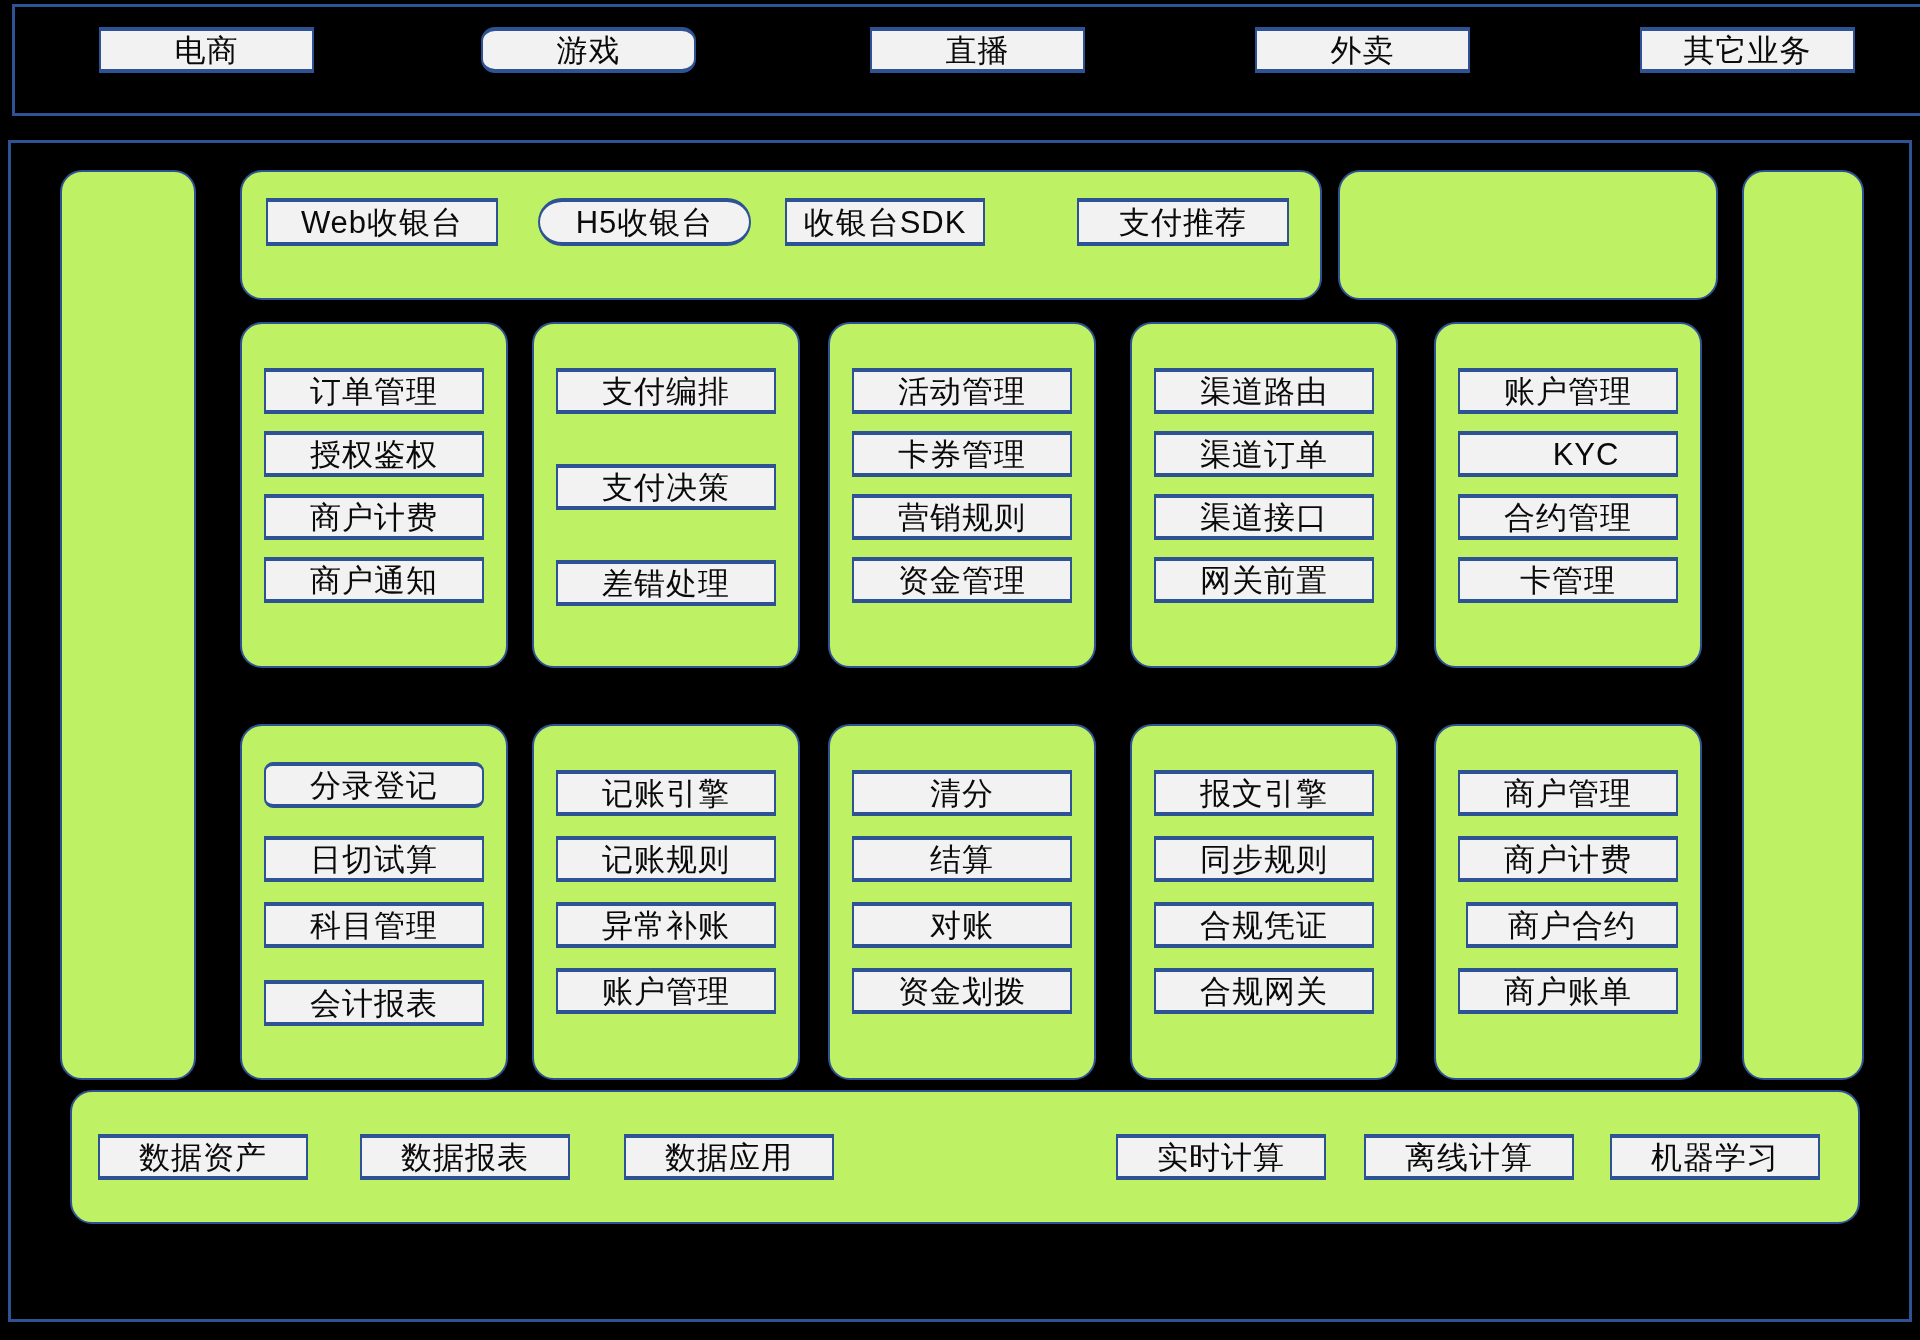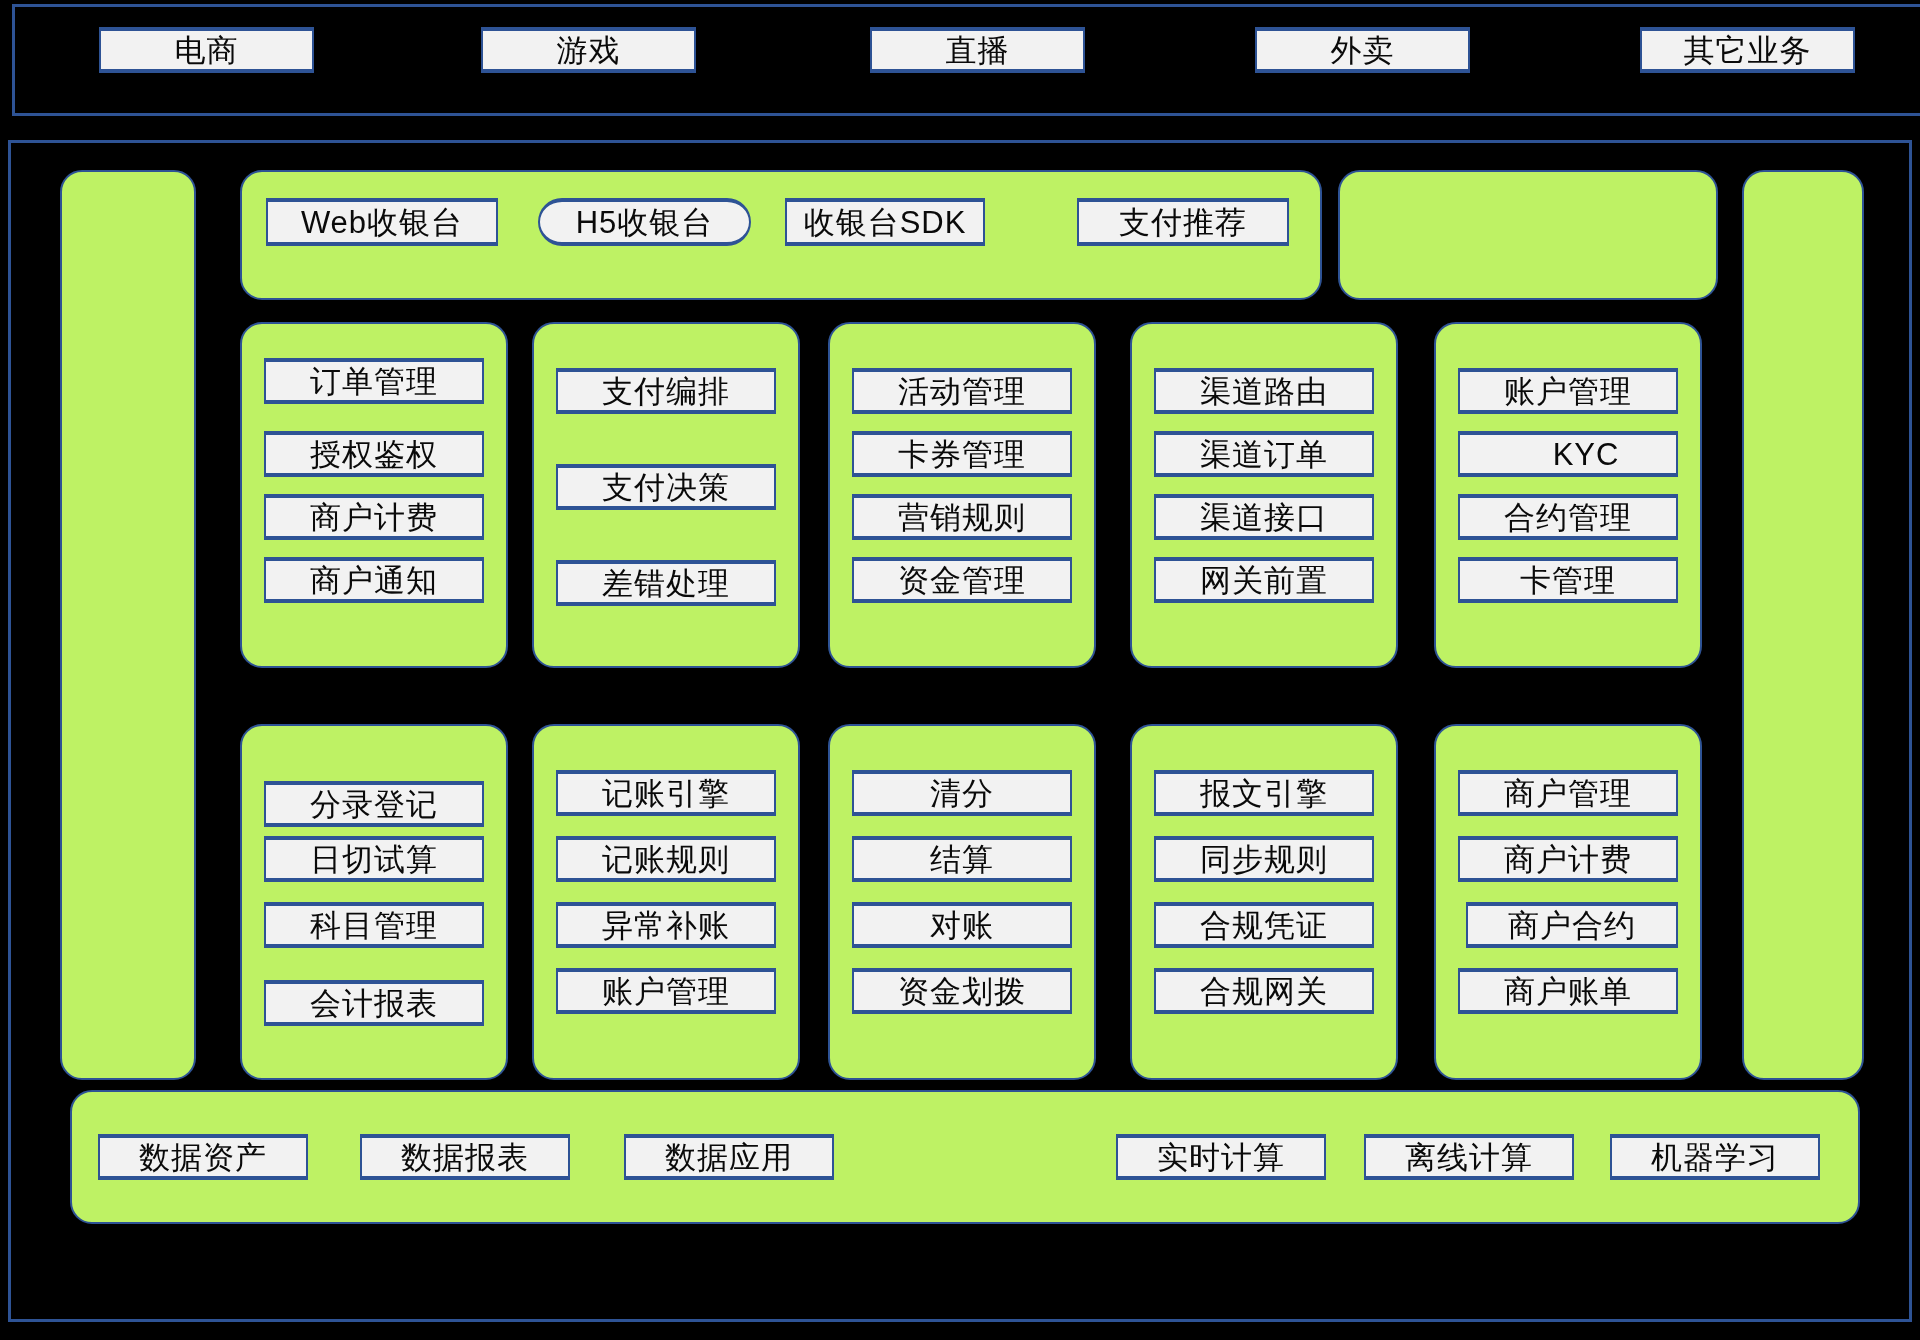--- a/index.html
+++ b/index.html
@@ -89,21 +89,21 @@
   
   #data-panel{left:70px;top:1090px;width:1790px;height:134px;}
   #data-panel .chip{position:absolute;top:42px;height:46px;}
 </style>
 </head>
 <body>
 
 <div class="frame" id="channel-band">
   <div class="channel-row">
     <div class="chip channel-chip" style="left: 84px; width: 215px;">电商</div>
-    <div class="chip channel-chip" style="left: 466px; width: 215px;">游戏</div>
+    <div class="chip channel-chip" style="left: 466px; width: 215px; border-radius: 14px;">游戏</div>
     <div class="chip channel-chip" style="left: 855px; width: 215px;">直播</div>
     <div class="chip channel-chip" style="left: 1240px; width: 215px;">外卖</div>
     <div class="chip channel-chip" style="left: 1625px; width: 215px;">其它业务</div>
   </div>
 </div>
 
 <div class="frame" id="platform-frame"></div>
 
 <div class="panel" id="left-rail"></div>
 <div class="panel" id="right-rail"></div>
@@ -111,21 +111,21 @@
 <div class="panel" id="cashier-panel">
   <div class="chip" style="left: 24px; width: 232px;">Web收银台</div>
   <div class="chip" style="left: 296px; width: 213px; border-radius: 24px;">H5收银台</div>
   <div class="chip" style="left: 543px; width: 200px;">收银台SDK</div>
   <div class="chip" style="left: 835px; width: 212px;">支付推荐</div>
 </div>
 
 <div class="panel" id="aux-panel"></div>
 
 <div class="panel card row1 col1">
-  <div class="chip" style="top: 34px;">订单管理</div>
+  <div class="chip" style="top: 44px;">订单管理</div>
   <div class="chip" style="top: 107px;">授权鉴权</div>
   <div class="chip" style="top: 170px;">商户计费</div>
   <div class="chip" style="top: 233px;">商户通知</div>
 </div>
 
 <div class="panel card row1 col2">
   <div class="chip" style="top: 44px;">支付编排</div>
   <div class="chip" style="top: 140px;">支付决策</div>
   <div class="chip" style="top: 236px;">差错处理</div>
 </div>
@@ -145,21 +145,21 @@
 </div>
 
 <div class="panel card row1 col5">
   <div class="chip" style="top: 44px;">账户管理</div>
   <div class="chip" style="top: 107px; padding-left: 36px;">KYC</div>
   <div class="chip" style="top: 170px;">合约管理</div>
   <div class="chip" style="top: 233px;">卡管理</div>
 </div>
 
 <div class="panel card row2 col1">
-  <div class="chip" style="top: 55px;">分录登记</div>
+  <div class="chip" style="top: 36px; border-radius: 9px;">分录登记</div>
   <div class="chip" style="top: 110px;">日切试算</div>
   <div class="chip" style="top: 176px;">科目管理</div>
   <div class="chip" style="top: 242px; margin-top: 12px;">会计报表</div>
 </div>
 
 <div class="panel card row2 col2">
   <div class="chip" style="top: 44px;">记账引擎</div>
   <div class="chip" style="top: 110px;">记账规则</div>
   <div class="chip" style="top: 176px;">异常补账</div>
   <div class="chip" style="top: 242px;">账户管理</div>

